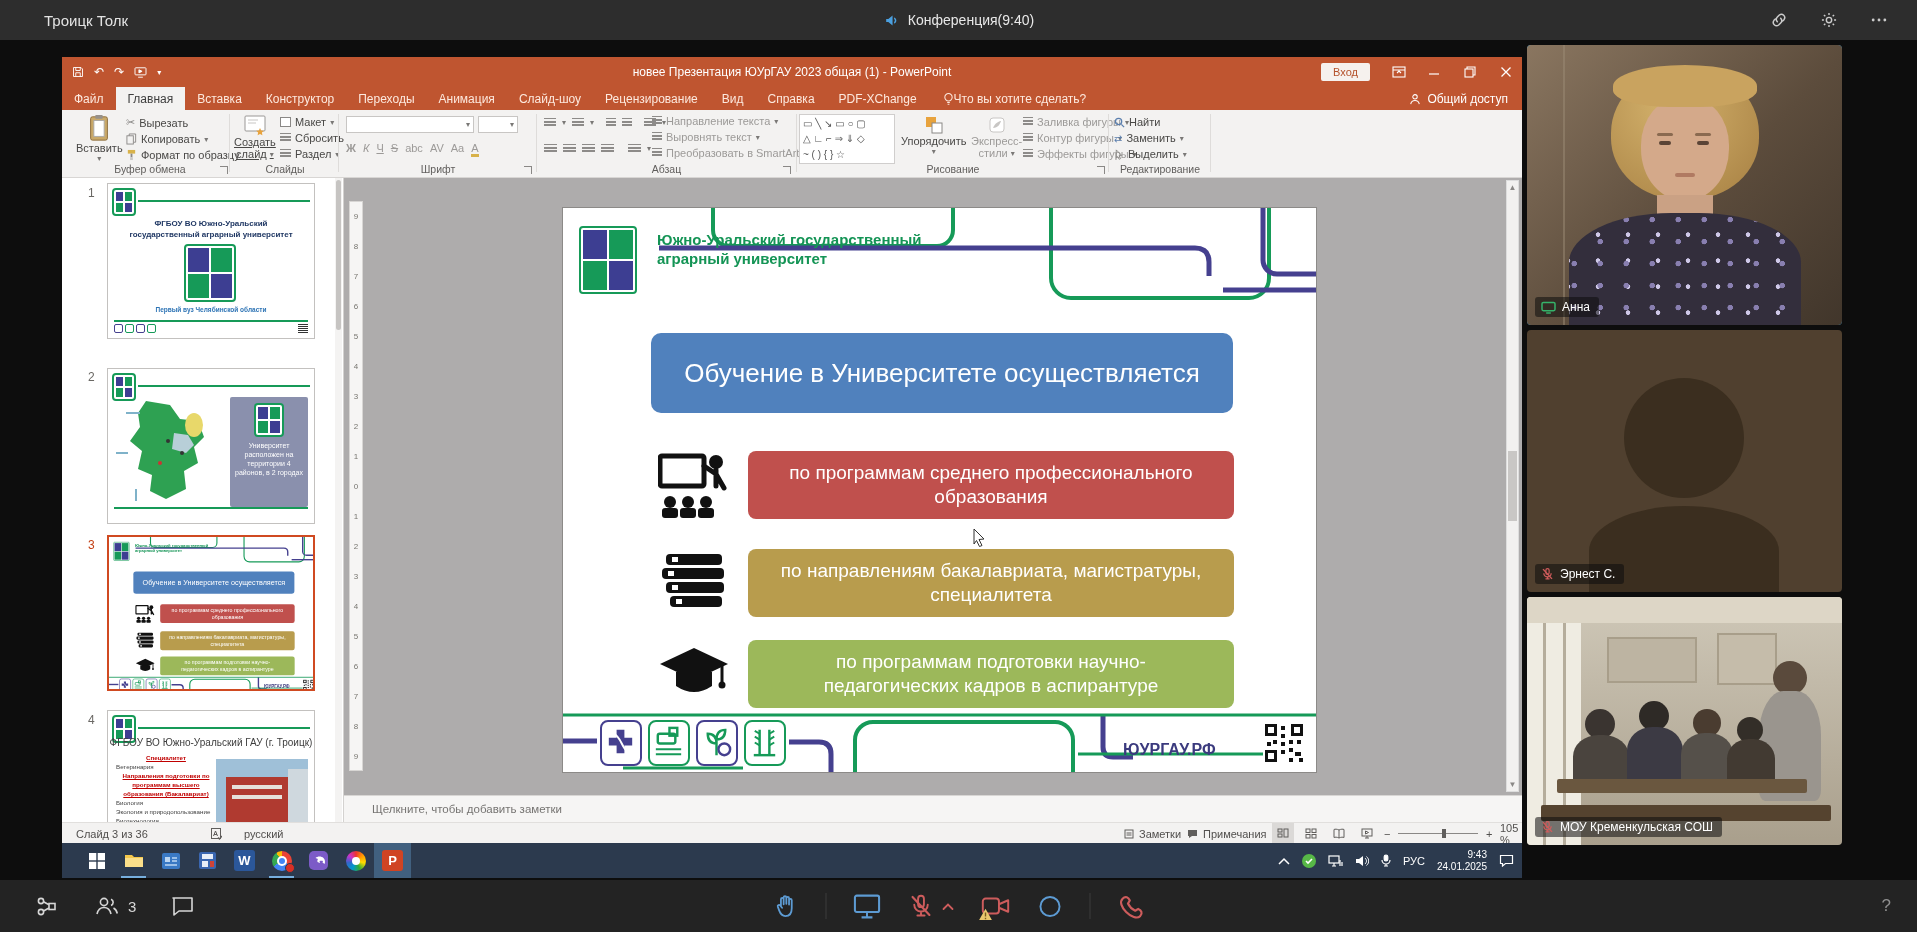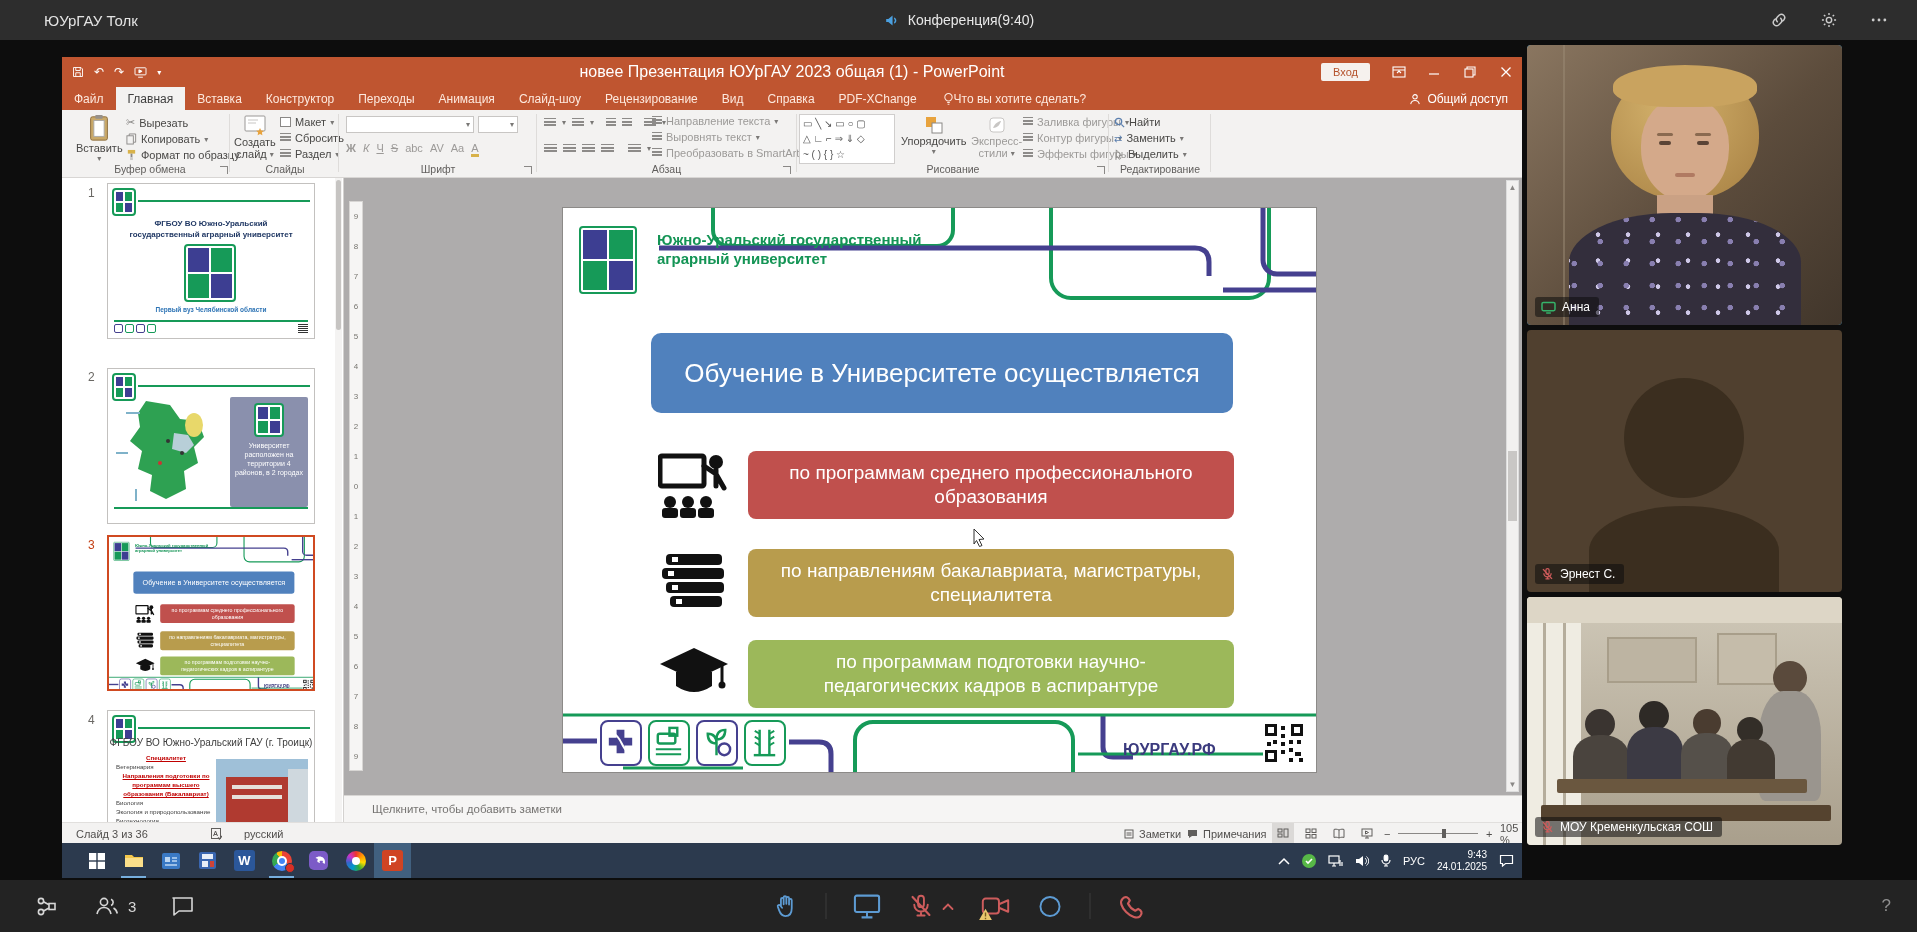--- a/index.html
+++ b/index.html
@@ -20,21 +20,21 @@
   .tb-icon{width:20px;height:20px;cursor:pointer;}
 
   
   .stage{position:absolute;left:0;top:40px;width:1917px;height:840px;background:#0d0d0d;}
 
   
   .ppwin{position:absolute;left:62px;top:17px;width:1460px;height:786px;background:#f3f2f1;font-size:11px;color:#444;}
   .pp-title{position:absolute;left:0;top:0;width:1460px;height:30px;background:#bf5530;color:#fff;}
   .qat{position:absolute;left:10px;top:0;height:30px;display:flex;align-items:center;gap:10px;font-size:12px;color:#fff;}
   .pp-title-text{position:absolute;left:0;right:0;top:0;height:30px;display:flex;align-items:center;justify-content:center;
-                 font-size:16px;color:#fff;}
+                 font-size:12px;color:#fff;}
   .pp-title-right{position:absolute;right:8px;top:0;height:30px;display:flex;align-items:center;gap:22px;}
   .signin-btn{background:#f6f1ee;color:#b4512b;font-size:11px;padding:3px 12px;border-radius:2px;cursor:pointer;}
   .winctl{width:14px;height:12px;}
 
   .pp-tabs{position:absolute;left:0;top:30px;width:1460px;height:23px;background:#bf5530;display:flex;align-items:stretch;}
   .pp-tab{display:flex;align-items:center;padding:0 12px;color:#fde9de;font-size:12px;cursor:pointer;}
   .pp-tab.active{background:#f3f2f1;color:#3d3d3d;}
   .tellme{display:flex;align-items:center;color:#fde9de;font-size:12px;padding:0 14px;cursor:pointer;}
   .pp-share{margin-left:auto;display:flex;align-items:center;gap:6px;color:#fff;font-size:12px;padding:0 14px;cursor:pointer;}
 
@@ -126,21 +126,21 @@
   .help{position:absolute;right:26px;top:0;height:52px;display:flex;align-items:center;color:#8f8f8f;font-size:17px;cursor:pointer;}
 
   .cursor{position:absolute;left:972px;top:488px;width:15px;height:20px;z-index:50;pointer-events:none;}
 </style>
 </head>
 <body>
 
 <div class="screen">
 
   <div class="topbar">
-    <div class="app-title">ЮУрГАУ Толк</div>
+    <div class="app-title">Троицк Толк</div>
     <div class="conf-label">
       <span>
         <svg width="17" height="17" viewBox="0 0 24 24">
             <path d="M4 10v4h3l6 5V5l-6 5H4z" fill="#4ba0e0"></path>
             <path d="M16 9c1.4 1.6 1.4 4.4 0 6" stroke="#4ba0e0" stroke-width="2" fill="none" stroke-linecap="round"></path>
           </svg>
       </span>
       <span>Конференция(9:40)</span>
     </div>
     <div class="topbar-actions">
@@ -282,21 +282,21 @@
                 </svg>
               <span>Формат по образцу</span>
             </div>
           </div>
           <div class="glabel">Буфер обмена</div>
           <div class="launcher"></div>
         </div>
         <div class="gsep" style="left:167px;"></div>
 
         <div class="rgroup" style="left:170px;width:106px;">
-          <div class="bigbtn" style="position:absolute;left:2px;top:4px;">
+          <div class="bigbtn" style="position:absolute;left:2px;top:4px;text-decoration:underline;">
             <svg width="24" height="22" viewBox="0 0 24 22">
                 <rect x="2" y="2" width="20" height="15" rx="1" fill="#fff" stroke="#9a9896"></rect>
                 <path d="M5 6h10M5 9h8" stroke="#c8c6c4"></path>
                 <path d="M17 14l1.2 2.4 2.6.4-1.9 1.8.5 2.6-2.4-1.2-2.4 1.2.5-2.6-1.9-1.8 2.6-.4z" fill="#e8a33d"></path>
               </svg>
             <span>Создать</span>
             <span class="rrow" style="gap:3px;">
                 <span>слайд</span>
                 <span class="caret">▾</span>
               </span>

